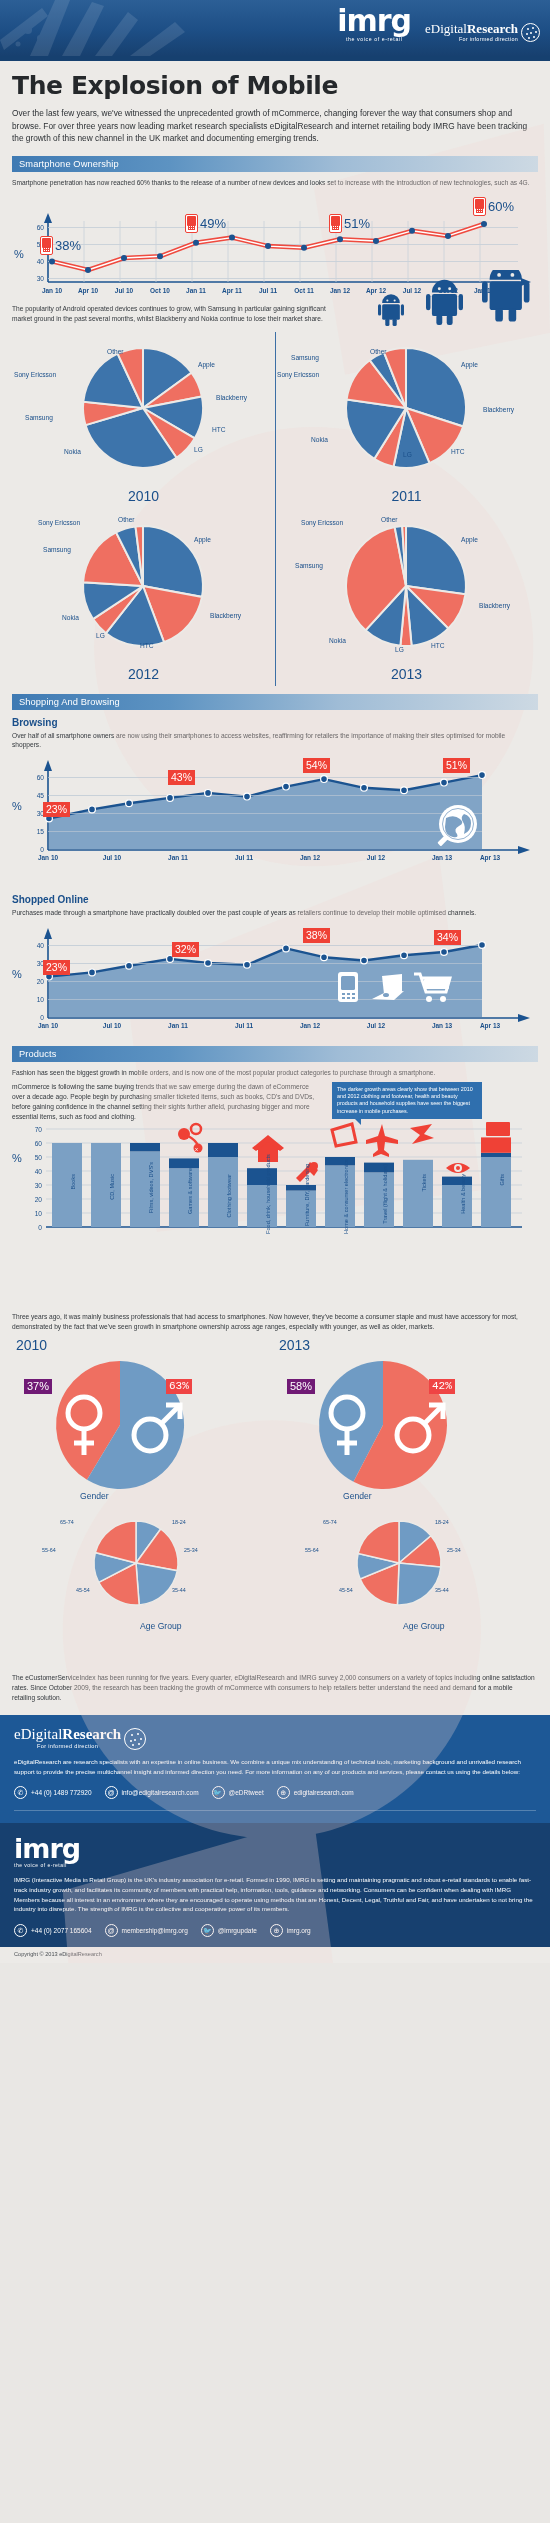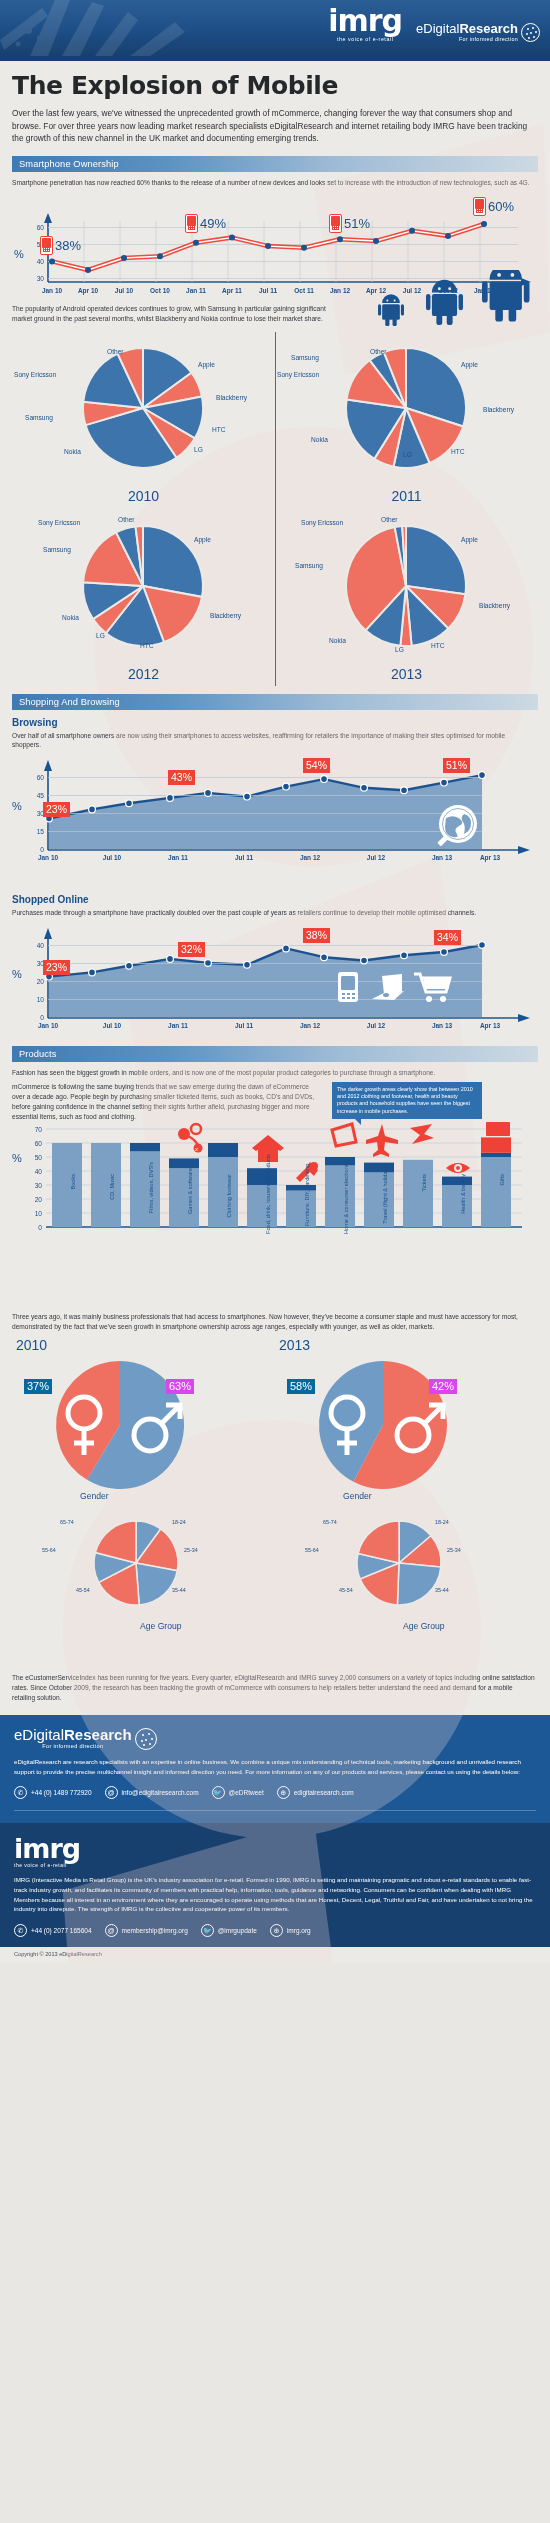--- a/index.html
+++ b/index.html
@@ -25,21 +25,21 @@
     display: flex; align-items: flex-end; gap: 14px;
   }
   .imrg-logo { color: #fff; text-align: center; line-height: 1; }
   .imrg-logo .word {
     font-size: 30px; font-weight: bold; letter-spacing: -1px;
     font-family: "DejaVu Sans", sans-serif;
   }
   .imrg-logo .tag { font-size: 5.2px; letter-spacing: .6px; margin-top: 1px; }
   .edr-logo { color: #fff; display: flex; align-items: flex-start; gap: 3px; }
   .edr-logo .txt { text-align: right; line-height: 1.05; }
-  .edr-logo .l1 { font-size: 13px; }
+  .edr-logo .l1 { font-size: 13px; font-family: Liberation Serif, serif; }
   .edr-logo .l1 b { font-weight: bold; }
   .edr-logo .l2 { font-size: 5.4px; letter-spacing: .3px; margin-top: 1px; }
   .edr-ball {
     width: 19px; height: 19px; border-radius: 50%;
     border: 1.4px solid #fff; position: relative; margin-top: 1px;
   }
   .edr-ball i {
     position: absolute; width: 2px; height: 2px; border-radius: 50%; background: #fff;
   }
   .hdr-rule { height: 5px; background: #16406f; }
@@ -135,24 +135,24 @@
     border-left: 7px solid transparent; border-right: 0 solid transparent;
     border-top: 7px solid #2f6fae;
   }
 
   
   .demo { display: flex; position: relative; }
   .demo-col { width: 50%; position: relative; height: 330px; }
   .demo-yr { position: absolute; top: 2px; left: 4px; font-size: 14px; color: #1a4f8a; }
   .demo-cap { position: absolute; font-size: 8.6px; color: #1a4f8a; margin-left: 44px; }
   .pct-chip {
-    position: absolute; background: #0369a1; color: #fff;
+    position: absolute; background: #701a75; color: #fff;
     font-size: 11px; padding: 0 3px; line-height: 15px;
   }
-  .pct-chip.blue { background: #d946ef; }
+  .pct-chip.blue { background: #ef4444; font-family: Liberation Mono, monospace; }
   .age-lbl { position: absolute; font-size: 5.4px; color: #1a4f8a; white-space: nowrap; }
 
   .closing {
     font-size: 6.6px; line-height: 1.5; color: #33383d;
     padding: 8px 0 12px 0; max-width: 524px;
   }
 
   
   .foot-edr { background: #1d5896; padding: 12px 14px 12px 14px; color: #fff; }
   .foot-imrg { background: #17406f; padding: 12px 14px 10px 14px; color: #fff; }
@@ -590,21 +590,21 @@
           <g transform="translate(400,50)">
             <path d="M2 2 L8 2 L14 20 L34 20 L38 6 L10 6" fill="none" stroke="#ffffff" stroke-width="3"></path>
             <rect x="12" y="7" width="25" height="10" rx="1"></rect>
             <circle cx="17" cy="27" r="3"></circle>
               <circle cx="31" cy="27" r="3"></circle>
           </g>
         </g>
       </svg>
 
       <div class="lbl-red" style="left:31px;top:38px">23%</div>
-      <div class="lbl-red" style="left:166px;top:20px">32%</div>
+      <div class="lbl-red" style="left:160px;top:20px">32%</div>
       <div class="lbl-red" style="left:291px;top:6px">38%</div>
       <div class="lbl-red" style="left:422px;top:8px">34%</div>
 
       <div class="xtick" style="left:10px;top:100px;width:52px">Jan 10</div>
       <div class="xtick" style="left:74px;top:100px;width:52px">Jul 10</div>
       <div class="xtick" style="left:140px;top:100px;width:52px">Jan 11</div>
       <div class="xtick" style="left:206px;top:100px;width:52px">Jul 11</div>
       <div class="xtick" style="left:272px;top:100px;width:52px">Jan 12</div>
       <div class="xtick" style="left:338px;top:100px;width:52px">Jul 12</div>
       <div class="xtick" style="left:404px;top:100px;width:52px">Jan 13</div>

